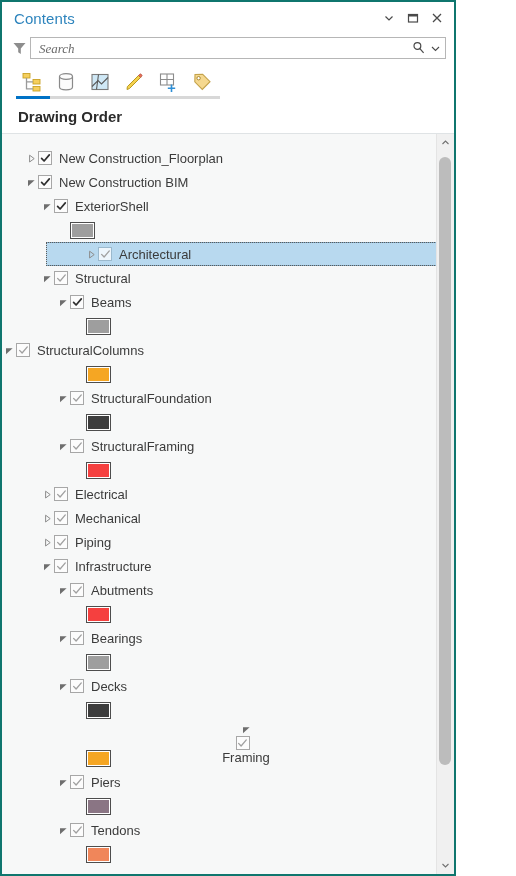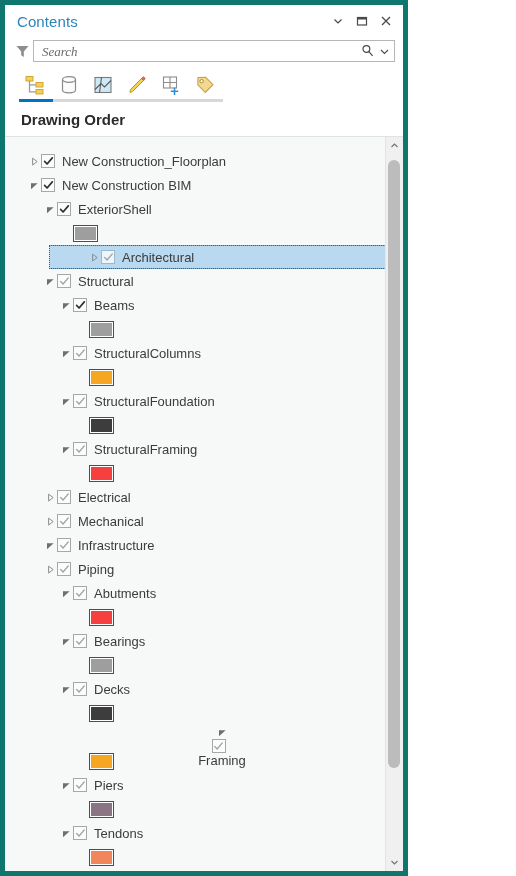--- a/index.html
+++ b/index.html
@@ -9,24 +9,24 @@
   body {
     width: 516px;
     height: 876px;
     background: #ffffff;
     font-family: "Liberation Sans", sans-serif;
     -webkit-font-smoothing: antialiased;
   }
 
   .pane {
     position: relative;
-    width: 408px;
+    width: 456px;
     height: 876px;
     box-sizing: border-box;
-    border: 5px solid #0f766e;
+    border: 2px solid #0f766e;
     background: #eab308;
     display: flex;
     flex-direction: column;
     overflow: hidden;
   }
 
   
   .titlebar {
     height: 32px;
     flex: 0 0 32px;
@@ -459,21 +459,21 @@
           <div class="cb">
             <svg width="11" height="11" viewBox="0 0 11 11">
               <path d="M1.6 5.4 L4.1 8 L9.3 1.9" fill="none" stroke="#2f2f2f" stroke-width="1.7" stroke-linecap="round" stroke-linejoin="round"></path>
             </svg>
           </div>
           <span class="label">Beams</span>
         </div>
         <div class="swatch-row" style="padding-left: 84px;">
           <div class="swatch" style="background: rgb(158, 158, 158);"></div>
         </div>
-        <div class="row" style="padding-left: 54px; align-items: center;">
+        <div class="row" style=" align-items: center;">
           <div class="expander">
             <svg width="9" height="9" viewBox="0 0 9 9">
               <path d="M1 2.2 L7.6 2.2 L1 8.2 Z" fill="#6e6e6e"></path>
             </svg>
           </div>
           <div class="cb">
             <svg width="11" height="11" viewBox="0 0 11 11">
               <path d="M1.6 5.4 L4.1 8 L9.3 1.9" fill="none" stroke="#a0a0a0" stroke-width="1.3" stroke-linecap="round" stroke-linejoin="round"></path>
             </svg>
           </div>
@@ -536,42 +536,42 @@
           <div class="cb">
             <svg width="11" height="11" viewBox="0 0 11 11">
               <path d="M1.6 5.4 L4.1 8 L9.3 1.9" fill="none" stroke="#a0a0a0" stroke-width="1.3" stroke-linecap="round" stroke-linejoin="round"></path>
             </svg>
           </div>
           <span class="label">Mechanical</span>
         </div>
         <div class="row" style="padding-left: 38px;">
           <div class="expander">
             <svg width="9" height="9" viewBox="0 0 9 9">
+              <path d="M2.6 1.2 L7.2 4.6 L2.6 8 Z" fill="none" stroke="#8d8d8d" stroke-width="1"></path>
+            </svg>
+          </div>
+          <div class="cb">
+            <svg width="11" height="11" viewBox="0 0 11 11">
+              <path d="M1.6 5.4 L4.1 8 L9.3 1.9" fill="none" stroke="#a0a0a0" stroke-width="1.3" stroke-linecap="round" stroke-linejoin="round"></path>
+            </svg>
+          </div>
+          <span class="label">Piping</span>
+        </div>
+        <div class="row" style="padding-left: 38px;">
+          <div class="expander">
+            <svg width="9" height="9" viewBox="0 0 9 9">
               <path d="M1 2.2 L7.6 2.2 L1 8.2 Z" fill="#6e6e6e"></path>
             </svg>
           </div>
           <div class="cb">
             <svg width="11" height="11" viewBox="0 0 11 11">
               <path d="M1.6 5.4 L4.1 8 L9.3 1.9" fill="none" stroke="#a0a0a0" stroke-width="1.3" stroke-linecap="round" stroke-linejoin="round"></path>
             </svg>
           </div>
           <span class="label">Infrastructure</span>
-        </div>
-        <div class="row" style="padding-left: 38px;">
-          <div class="expander">
-            <svg width="9" height="9" viewBox="0 0 9 9">
-              <path d="M2.6 1.2 L7.2 4.6 L2.6 8 Z" fill="none" stroke="#8d8d8d" stroke-width="1"></path>
-            </svg>
-          </div>
-          <div class="cb">
-            <svg width="11" height="11" viewBox="0 0 11 11">
-              <path d="M1.6 5.4 L4.1 8 L9.3 1.9" fill="none" stroke="#a0a0a0" stroke-width="1.3" stroke-linecap="round" stroke-linejoin="round"></path>
-            </svg>
-          </div>
-          <span class="label">Piping</span>
         </div>
         <div class="row" style="padding-left: 54px;">
           <div class="expander">
             <svg width="9" height="9" viewBox="0 0 9 9">
               <path d="M1 2.2 L7.6 2.2 L1 8.2 Z" fill="#6e6e6e"></path>
             </svg>
           </div>
           <div class="cb">
             <svg width="11" height="11" viewBox="0 0 11 11">
               <path d="M1.6 5.4 L4.1 8 L9.3 1.9" fill="none" stroke="#a0a0a0" stroke-width="1.3" stroke-linecap="round" stroke-linejoin="round"></path>

